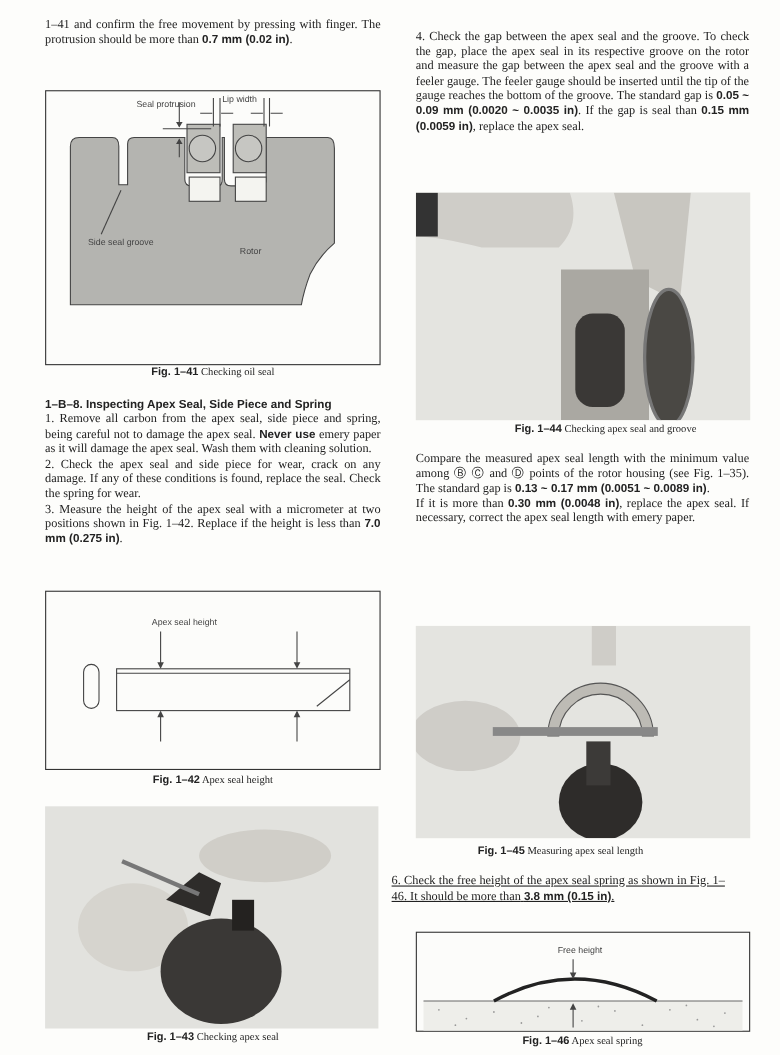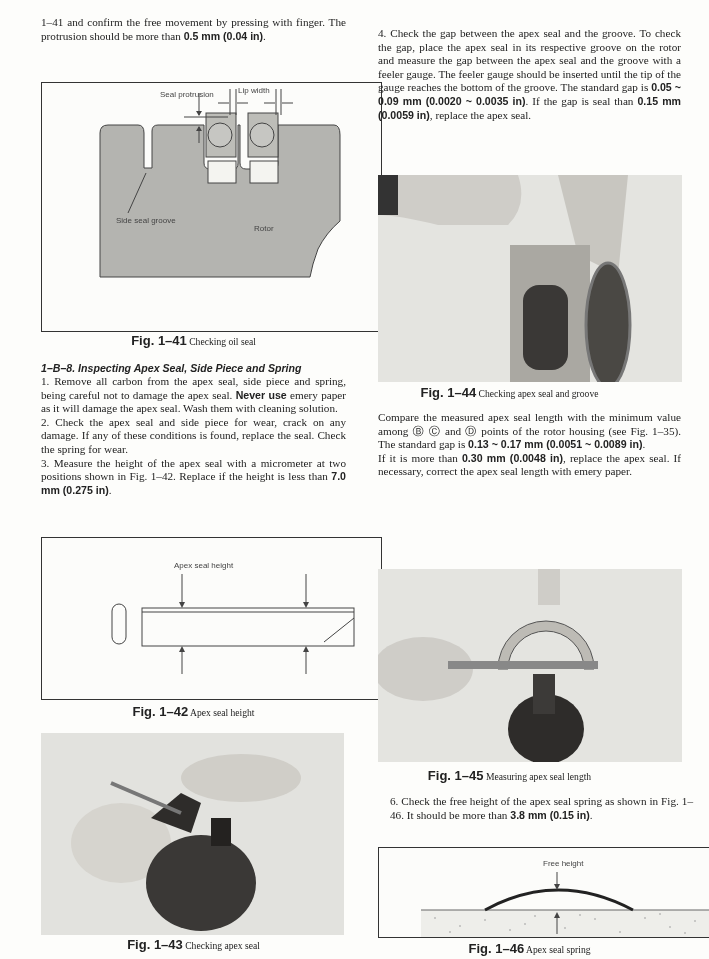--- a/index.html
+++ b/index.html
@@ -1,33 +1,33 @@
 <!DOCTYPE html>
 <html><head>
 <meta charset="utf-8">
 <style>
   html, body { margin:0; padding:0; background:#fdfdfb; }
   body { width:709px; height:959px; position:relative; overflow:hidden; font-family:"Liberation Serif", serif; color:#222; }
   .col { position:absolute; }
   .para { font-size:11.2px; line-height:13.6px; text-align:justify; margin:0; }
   .para b, .b { font-family:"Liberation Sans", sans-serif; font-weight:bold; font-size:10.6px; }
-  .heading { font-family:"Liberation Sans", sans-serif; font-weight:bold; font-size:10.6px;font-style:italic; }
+  .heading { font-family:"Liberation Sans", sans-serif; font-weight:bold; font-size:10.6px; }
   .caption { font-size:9.6px; text-align:center; position:absolute; }
-  .caption .fig { font-family:"Liberation Sans", sans-serif; font-weight:bold; font-size:13px; }
-  .figbox { position:absolute; border:1.5px solid #333; background:#fcfcfa;padding-left:36px; }
+  .caption .fig { font-family:"Liberation Sans", sans-serif; font-weight:bold; font-size:10px; }
+  .figbox { position:absolute; border:1.5px solid #333; background:#fcfcfa; }
   .photo { position:absolute; overflow:hidden; }
   .lbl { font-family:"Liberation Sans", sans-serif; font-size:8px; fill:#444; }
 </style>
 </head>
 <body>
 
 <div class="col" style="left:41px; top:16px; width:305px;">
   <p class="para">
     <span>1–41 and confirm the free movement by pressing with finger. The protrusion should be more than</span>
-    <b>0.5 mm (0.04 in)</b><span>.</span>
+    <b>0.7 mm (0.02 in)</b><span>.</span>
   </p>
 </div>
 
 <div class="figbox" style="left:41px; top:82px; width:303px; height:248px;">
   <svg width="303" height="248" viewBox="0 0 303 248">
     <path d="M22 62 L22 50 Q22 42 30 42 L60 42 Q66 42 66 50 L66 85 L74 85 L74 48 Q74 42 80 42 L126 42 L126 80 Q126 86 132 86 L156 86 Q160 86 160 80 L160 42 L162 42 L162 80 Q162 86 168 86 L196 86 Q200 86 200 80 L200 42 L256 42 Q262 42 262 52 L262 138 Q248 150 240 166 Q234 182 232 194 L22 194 Z" fill="#b4b4b0" stroke="#444" stroke-width="1"></path>
     <rect x="128" y="30" width="30" height="44" fill="#bdbdb8" stroke="#444" stroke-width="1"></rect>
     <rect x="170" y="30" width="30" height="44" fill="#bdbdb8" stroke="#444" stroke-width="1"></rect>
     <circle cx="142" cy="52" r="12" fill="#c6c6c2" stroke="#444"></circle>
     <circle cx="184" cy="52" r="12" fill="#c6c6c2" stroke="#444"></circle>
@@ -120,21 +120,21 @@
 <div class="photo" style="left:378px; top:175px; width:304px; height:207px; background:#e4e4e0;">
   <svg width="304" height="207" viewBox="0 0 304 207">
     <path d="M0 0 L140 0 Q150 30 130 50 L60 50 Q20 40 0 40 Z" fill="#cfcdc8"></path>
     <path d="M0 0 L20 0 L20 40 L0 40 Z" fill="#333"></path>
     <path d="M180 0 L250 0 L240 100 L200 80 Z" fill="#c8c6c0"></path>
     <rect x="132" y="70" width="80" height="137" fill="#aaa8a2"></rect>
     <rect x="145" y="110" width="45" height="85" rx="16" fill="#3a3836"></rect>
     <ellipse cx="230" cy="150" rx="22" ry="62" fill="#4a4844" stroke="#777" stroke-width="3"></ellipse>
   </svg>
 </div>
-<div class="caption" style="left:358px; top:385px; width:303px;">
+<div class="caption" style="left:399px; top:385px; width:303px;">
   <span class="fig">Fig. 1–44</span>
   <span>Checking apex seal and groove</span>
 </div>
 
 <div class="col" style="left:378px; top:411px; width:303px;">
   <p class="para">
     <span>Compare the measured apex seal length with the minimum value among Ⓑ Ⓒ and Ⓓ points of the rotor housing (see Fig. 1–35). The standard gap is</span>
     <b>0.13 ~ 0.17 mm (0.0051 ~ 0.0089 in)</b><span>.</span>
   </p>
   <p class="para">
@@ -151,21 +151,21 @@
     <ellipse cx="168" cy="160" rx="38" ry="35" fill="#2e2c2a"></ellipse>
     <rect x="155" y="105" width="22" height="40" fill="#3c3a38"></rect>
     <rect x="160" y="0" width="22" height="36" fill="#cfcdc8"></rect>
   </svg>
 </div>
 <div class="caption" style="left:358px; top:768px; width:303px;">
   <span class="fig">Fig. 1–45</span>
   <span>Measuring apex seal length</span>
 </div>
 
-<div class="col" style="left:390px; top:795px; width:303px;">
+<div class="col" style="left:356px; top:795px; width:303px;text-decoration:underline;">
   <p class="para">
     <span>6. Check the free height of the apex seal spring as shown in Fig. 1–46. It should be more than</span>
     <b>3.8 mm (0.15 in)</b><span>.</span>
   </p>
 </div>
 
 <div class="figbox" style="left:378px; top:847px; width:302px; height:89px;">
   <svg width="302" height="89" viewBox="0 0 302 89">
     <rect x="6" y="62" width="290" height="27" fill="#eeeeea"></rect>
     <g fill="#999">

